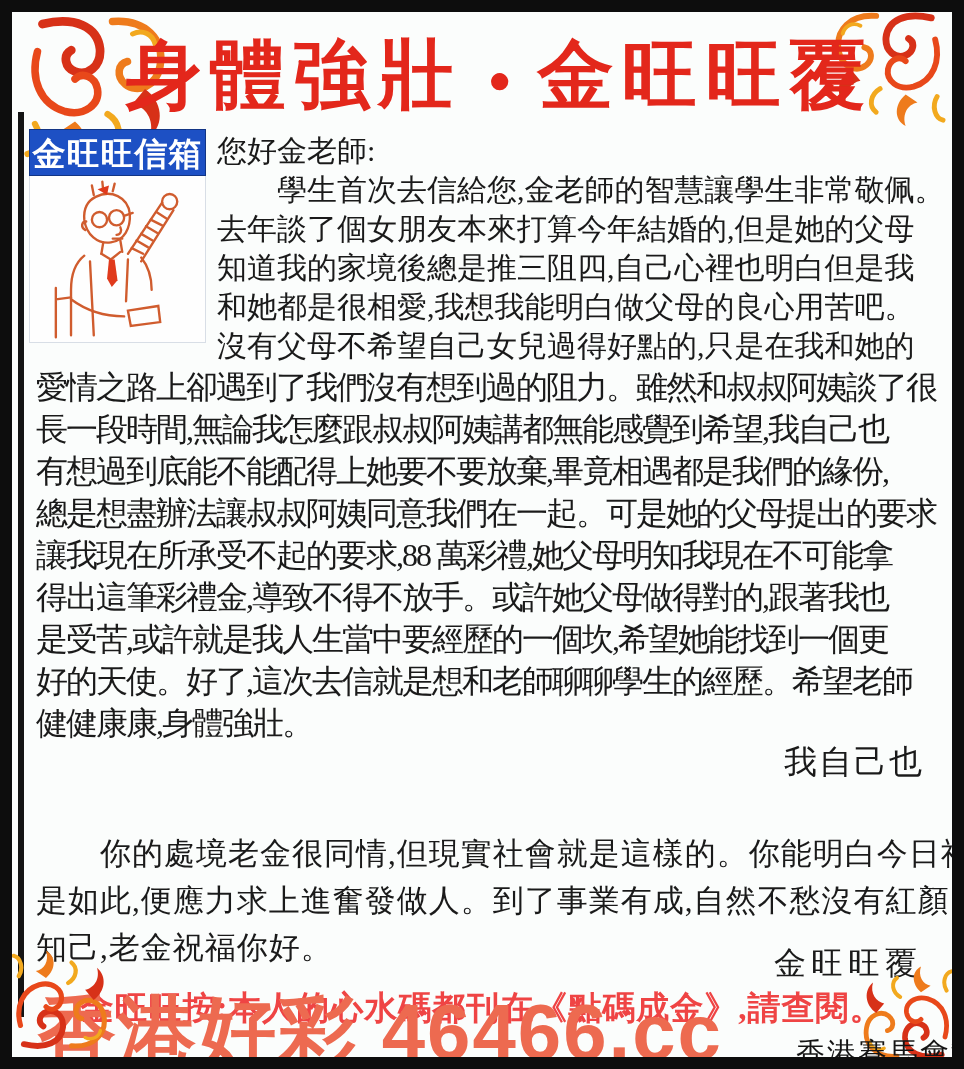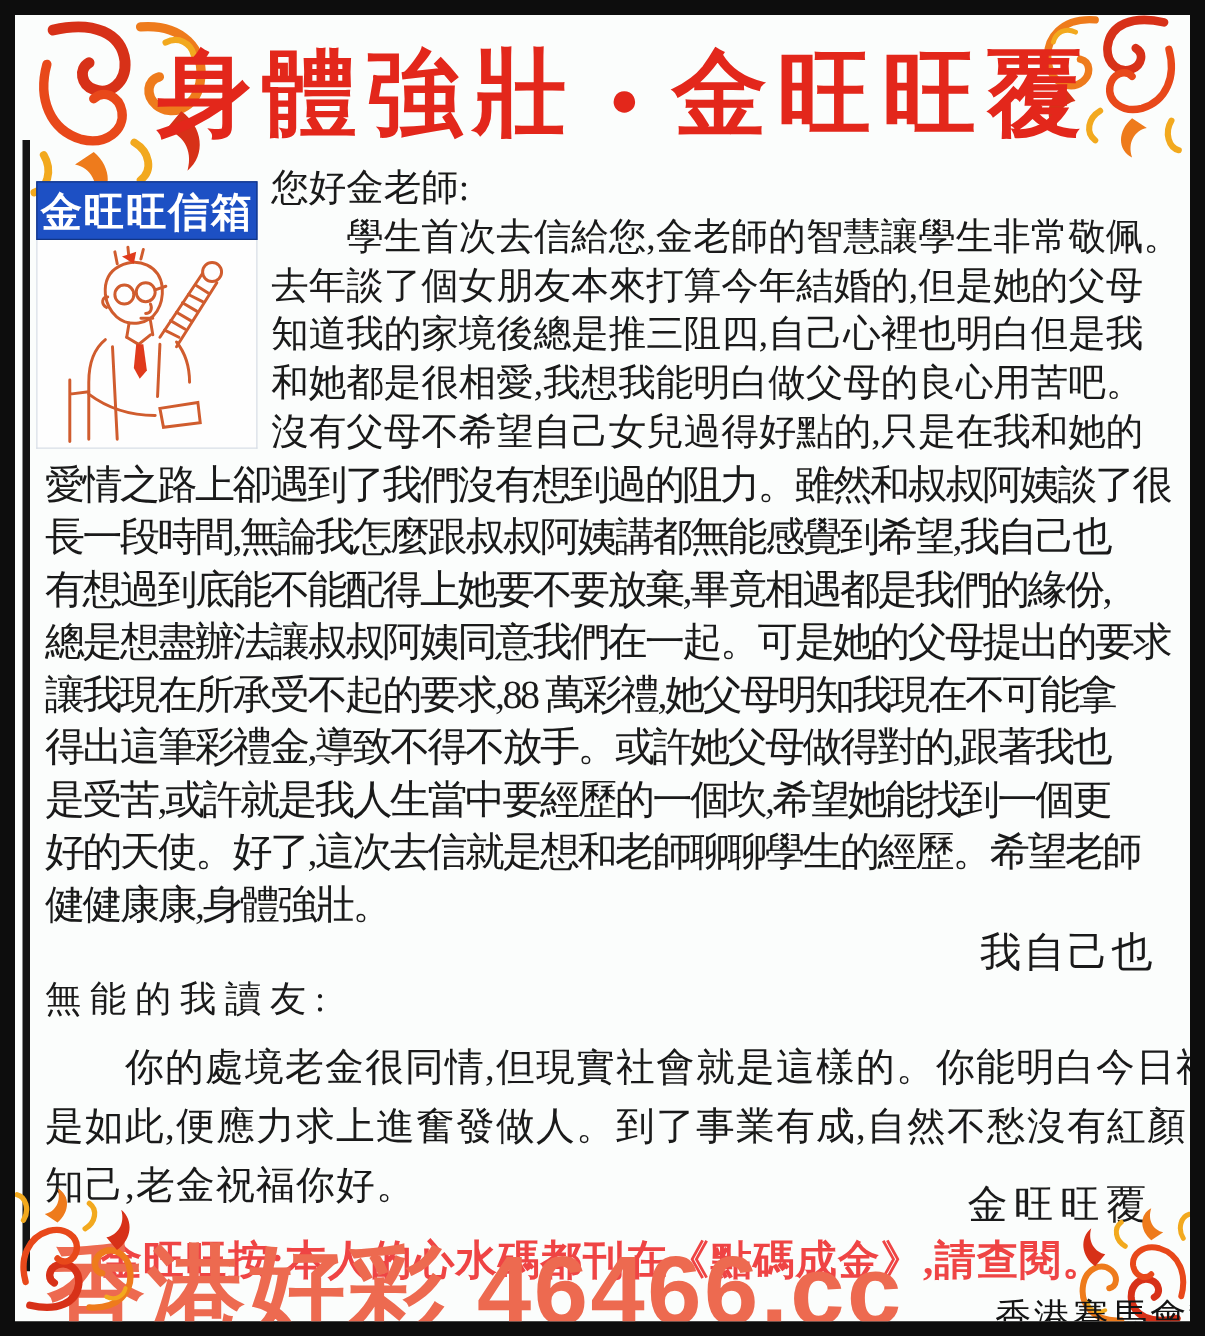--- a/index.html
+++ b/index.html
@@ -28,21 +28,21 @@
     font-weight:bold;color:#e3271b;white-space:nowrap;
   }
   .title-part{font-size:76px;letter-spacing:8px;}
   .title-dot{font-size:40px;line-height:40px;transform:translateY(4px);}
   
   .logo-box{position:absolute;left:17px;top:117px;width:177px;z-index:2;}
   .logo-header{
     height:47px;background:#1d50c4;color:#fff;
     font-family:"Liberation Sans","DejaVu Sans",sans-serif;
     font-weight:bold;font-size:33px;line-height:47px;text-align:center;
-    letter-spacing:1px;border:1px solid #123585;box-sizing:border-box;margin-top:16px;
+    letter-spacing:1px;border:1px solid #123585;box-sizing:border-box;
   }
   .logo-art{height:167px;background:#fefefe;border:1px solid #d8dee6;border-top:none;box-sizing:border-box;}
   .logo-art svg{width:100%;height:100%;}
   
   .letter-narrow{position:absolute;left:205px;top:119px;width:752px;}
   .letter-narrow .line{font-size:30px;line-height:39px;white-space:nowrap;}
   .letter-wide{position:absolute;left:24px;top:354px;width:934px;}
   .letter-wide .line{font-size:32px;line-height:42px;letter-spacing:-2px;white-space:nowrap;}
   .letter-signature{position:absolute;right:28px;top:728px;font-size:33px;letter-spacing:2px;}
   
@@ -156,21 +156,20 @@
       <div class="line">總是想盡辦法讓叔叔阿姨同意我們在一起。可是她的父母提出的要求</div>
       <div class="line">讓我現在所承受不起的要求,88 萬彩禮,她父母明知我現在不可能拿</div>
       <div class="line">得出這筆彩禮金,導致不得不放手。或許她父母做得對的,跟著我也</div>
       <div class="line">是受苦,或許就是我人生當中要經歷的一個坎,希望她能找到一個更</div>
       <div class="line">好的天使。好了,這次去信就是想和老師聊聊學生的經歷。希望老師</div>
       <div class="line">健健康康,身體強壯。</div>
     </div>
 
   <div class="letter-signature">我自己也</div>
 
-  <div class="reply-salutation">無能的我讀友:</div>
 
   <div class="reply-lines">
       <div class="line">　　你的處境老金很同情,但現實社會就是這樣的。你能明白今日社會</div>
       <div class="line">是如此,便應力求上進奮發做人。到了事業有成,自然不愁沒有紅顏</div>
       <div class="line">知己,老金祝福你好。</div>
     </div>
 
   <div class="reply-signature">金旺旺覆</div>
 
   <div class="note">金旺旺按:本人的心水碼都刊在《點碼成金》,請查閱。</div>

